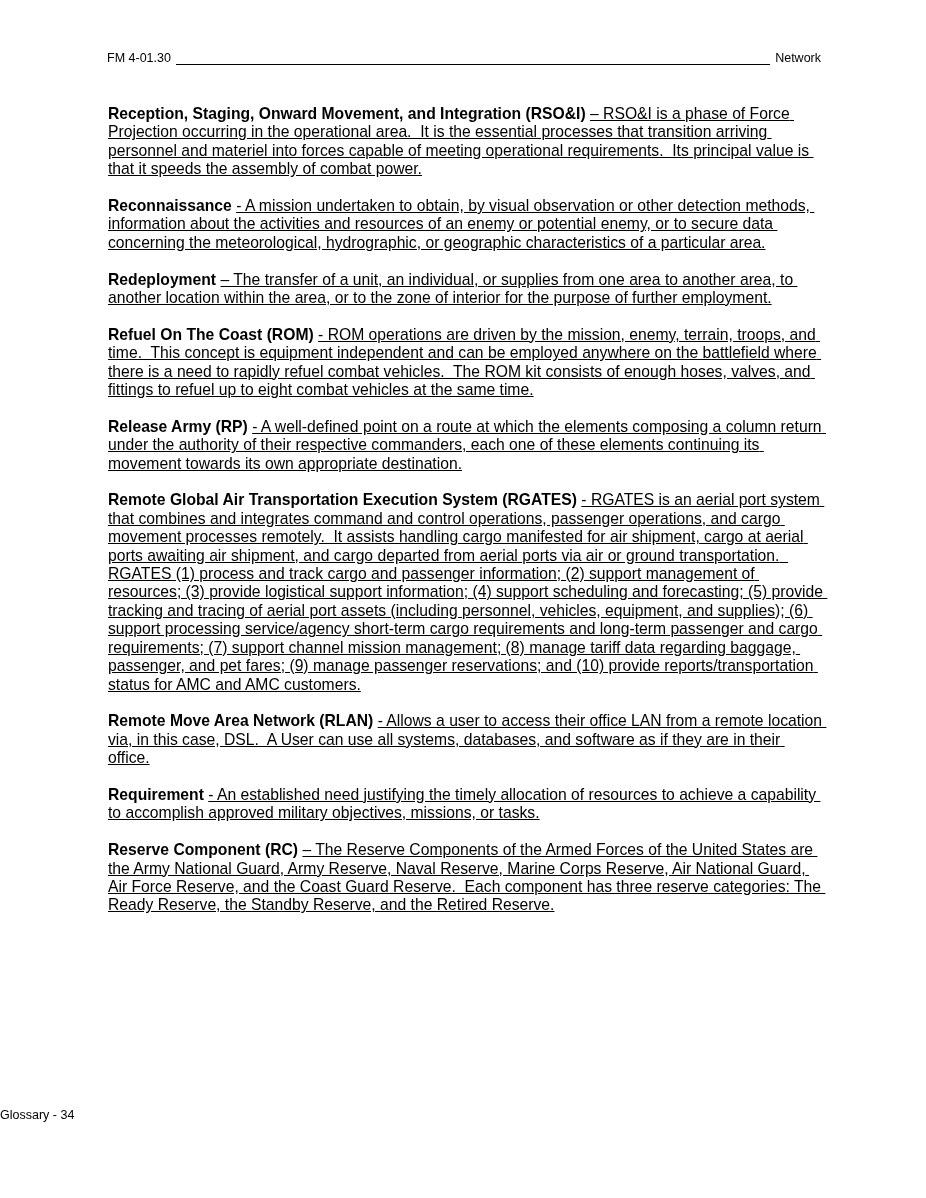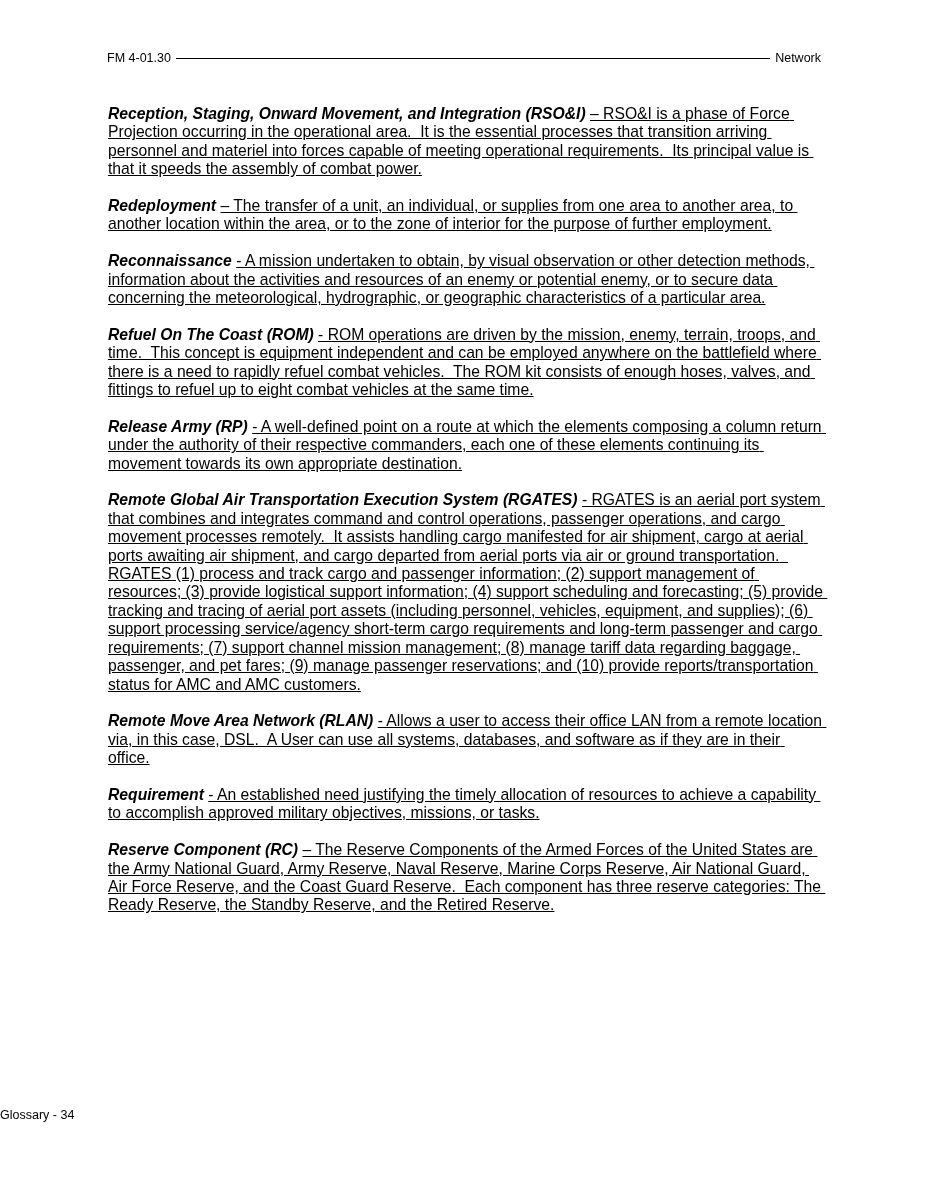--- a/index.html
+++ b/index.html
@@ -15,21 +15,21 @@
     height: 1198px;
     background: #ffffff;
     overflow: hidden;
   }
   .page-header {
     position: absolute;
     top: 51px;
     left: 107px;
     right: 105px;
     display: flex;
-    align-items: center;
+    align-items: flex-end;
     font-size: 12.5px;
     line-height: 15px;
     gap: 5px;
   }
   .header-rule {
     flex: 1 1 auto;
     border-bottom: 1.5px solid #000;
     margin-bottom: 1px;
   }
   .content {
@@ -39,21 +39,20 @@
     width: 716px;
     font-size: 15.7px;
     line-height: 18.4px;
     text-align: left;
   }
   .entry {
     margin: 0 0 18.4px 0;
   }
   .term {
     font-weight: bold;
-    font-style: italic;
   }
   .definition {
     white-space: pre-wrap;
     text-decoration: underline;
   }
   .page-footer {
     position: absolute;
     top: 1108px;
     left: 0;
     width: 872px;
@@ -73,27 +72,27 @@
   </div>
 
   <div class="content">
 
     <p class="entry">
       <span class="term">Reception, Staging, Onward Movement, and Integration (RSO&amp;I)</span>
       <span class="definition">– RSO&amp;I is a phase of Force Projection occurring in the operational area.  It is the essential processes that transition arriving personnel and materiel into forces capable of meeting operational requirements.  Its principal value is that it speeds the assembly of combat power.</span>
     </p>
 
     <p class="entry">
-      <span class="term">Redeployment</span>
-      <span class="definition">– The transfer of a unit, an individual, or supplies from one area to another area, to another location within the area, or to the zone of interior for the purpose of further employment.</span>
+      <span class="term">Reconnaissance</span>
+      <span class="definition">- A mission undertaken to obtain, by visual observation or other detection methods, information about the activities and resources of an enemy or potential enemy, or to secure data concerning the meteorological, hydrographic, or geographic characteristics of a particular area.</span>
     </p>
 
     <p class="entry">
-      <span class="term">Reconnaissance</span>
-      <span class="definition">- A mission undertaken to obtain, by visual observation or other detection methods, information about the activities and resources of an enemy or potential enemy, or to secure data concerning the meteorological, hydrographic, or geographic characteristics of a particular area.</span>
+      <span class="term">Redeployment</span>
+      <span class="definition">– The transfer of a unit, an individual, or supplies from one area to another area, to another location within the area, or to the zone of interior for the purpose of further employment.</span>
     </p>
 
     <p class="entry">
       <span class="term">Refuel On The Coast (ROM)</span>
       <span class="definition">- ROM operations are driven by the mission, enemy, terrain, troops, and time.  This concept is equipment independent and can be employed anywhere on the battlefield where there is a need to rapidly refuel combat vehicles.  The ROM kit consists of enough hoses, valves, and fittings to refuel up to eight combat vehicles at the same time.</span>
     </p>
 
     <p class="entry">
       <span class="term">Release Army (RP)</span>
       <span class="definition">- A well-defined point on a route at which the elements composing a column return under the authority of their respective commanders, each one of these elements continuing its movement towards its own appropriate destination.</span>

